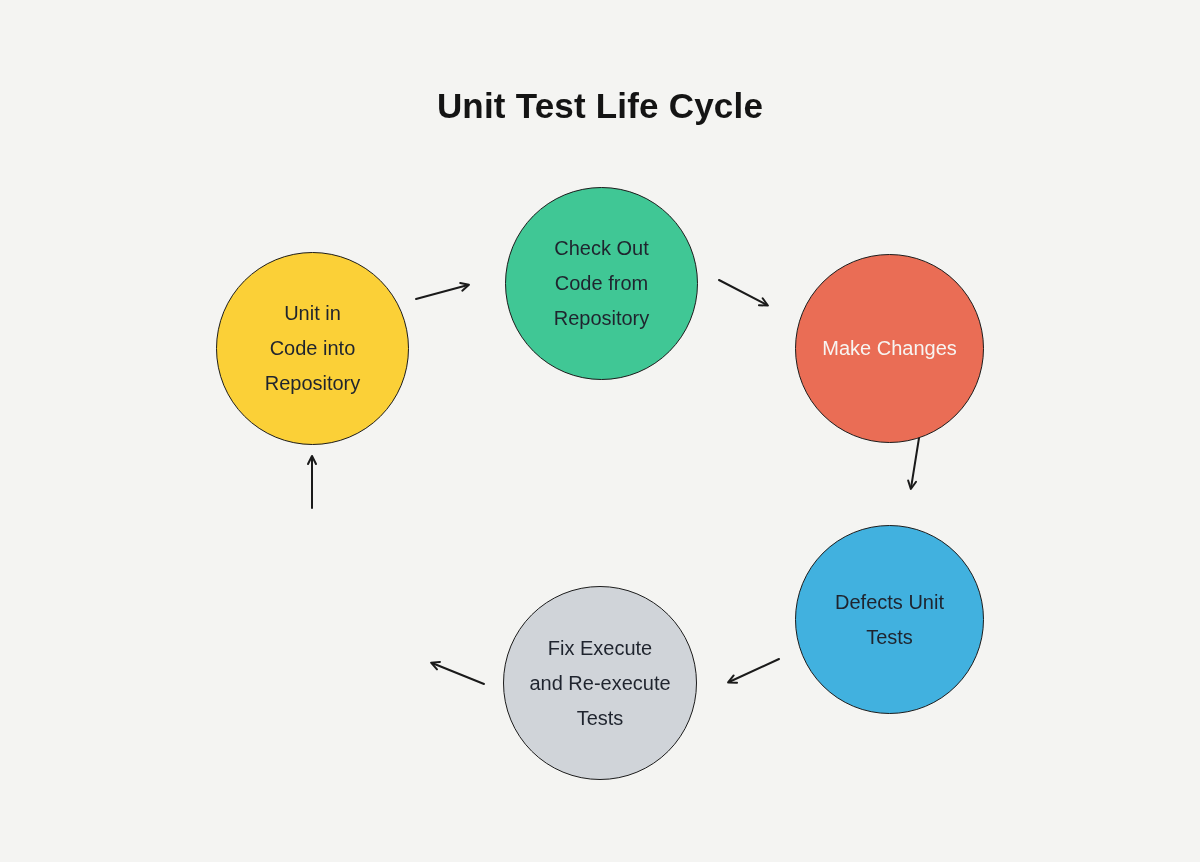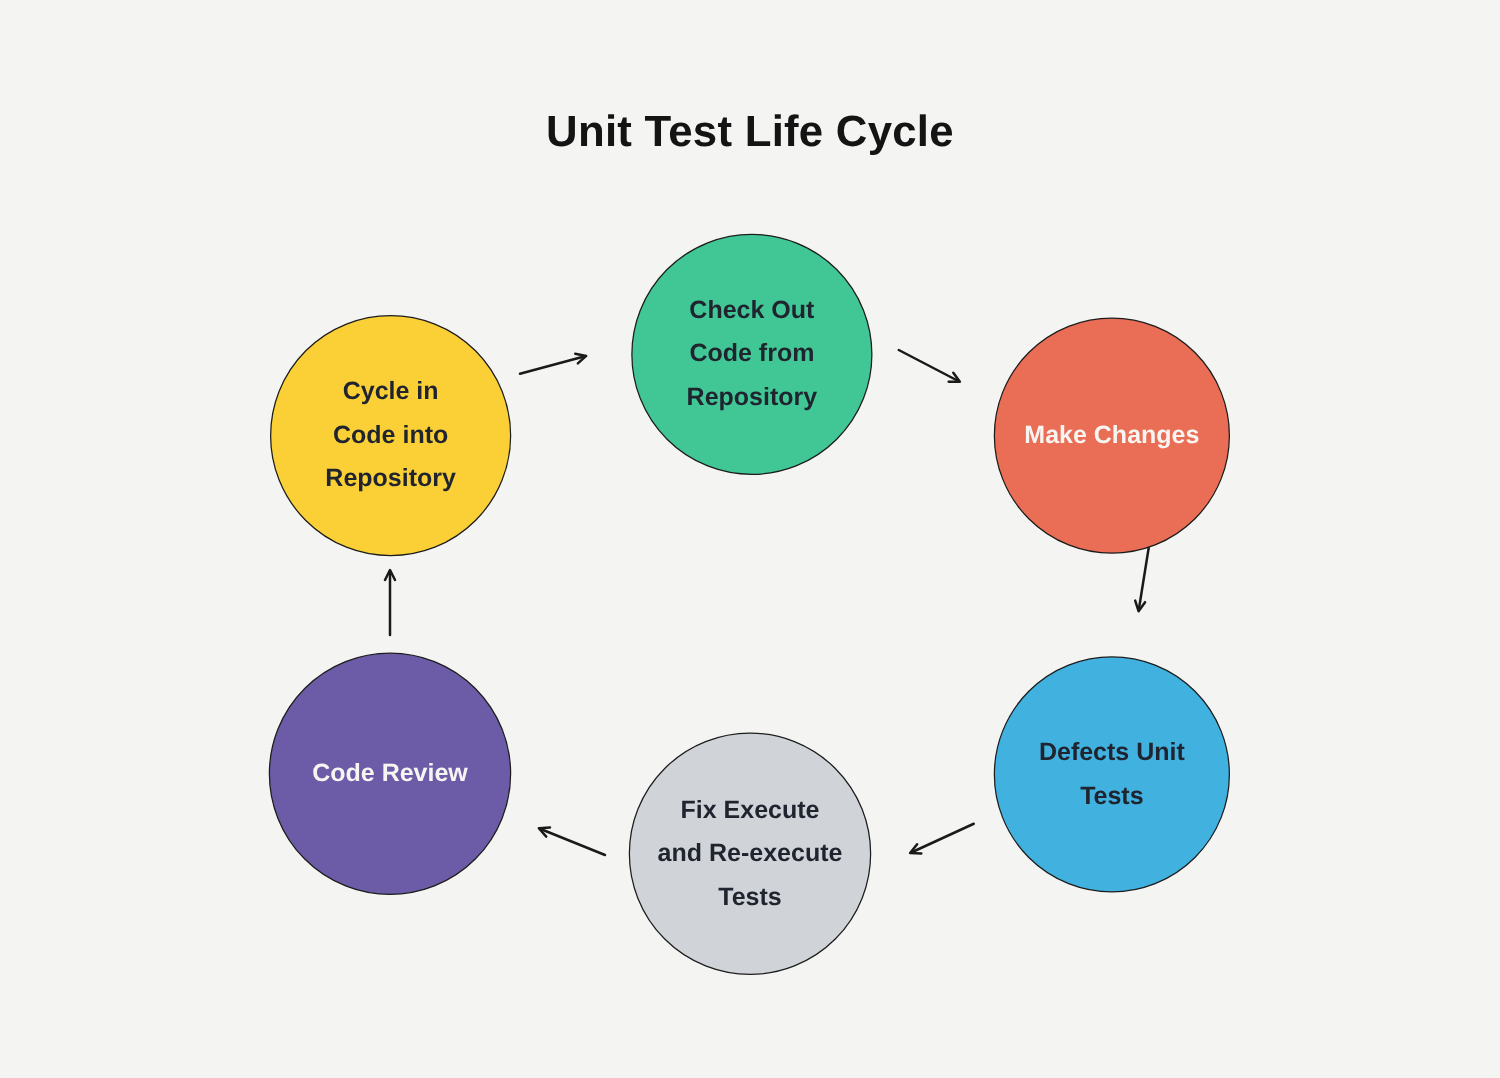--- a/index.html
+++ b/index.html
@@ -33,21 +33,21 @@
     border-radius: 50%;
     border: 1.6px solid #1c1c1c;
     display: flex;
     align-items: center;
     justify-content: center;
     text-align: center;
     box-sizing: border-box;
   }
   .node-label {
     font-size: 20px;
-    font-weight: 700;
+    font-weight: 400;
     line-height: 35px;
     white-space: pre-line;
     text-align: center;
   }
   .arrow-layer {
     position: absolute;
     left: 0;
     top: 0;
     width: 1200px;
     height: 862px;
@@ -94,23 +94,20 @@
     <span class="node-label">Defects Unit
 Tests</span>
   </div>
 
   <div class="node" style="left: 503px; top: 586px; width: 194px; height: 194px; background-color: rgb(208, 212, 217); color: rgb(31, 36, 46); border-color: rgb(28, 28, 28);">
     <span class="node-label">Fix Execute
 and Re-execute
 Tests</span>
   </div>
 
-  <div class="node" style="left: 215px; top: 522px; width: 194px; height: 194px; background-color: rgb(108, 92, 167); color: rgb(247, 245, 242); border-color: rgb(28, 28, 28);">
-    <span class="node-label">Code Review</span>
-  </div>
 
   <div class="node" style="left: 216px; top: 252px; width: 193px; height: 193px; background-color: rgb(251, 208, 55); color: rgb(31, 36, 46); border-color: rgb(28, 28, 28);">
-    <span class="node-label">Cycle in
+    <span class="node-label">Unit in
 Code into
 Repository</span>
   </div>
 
 </div>
 
 </body></html>

